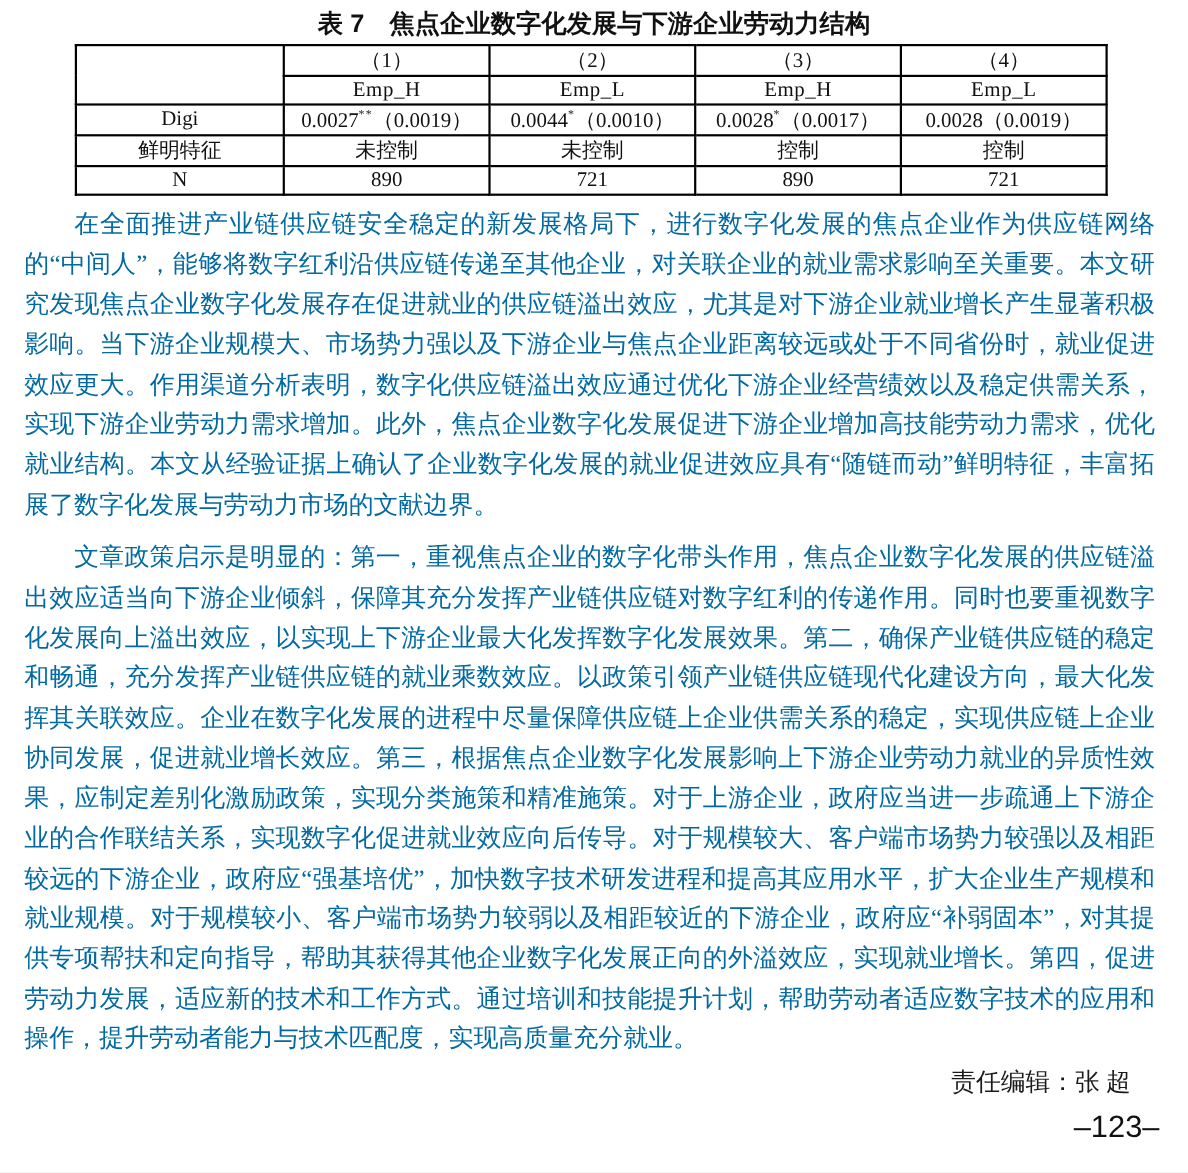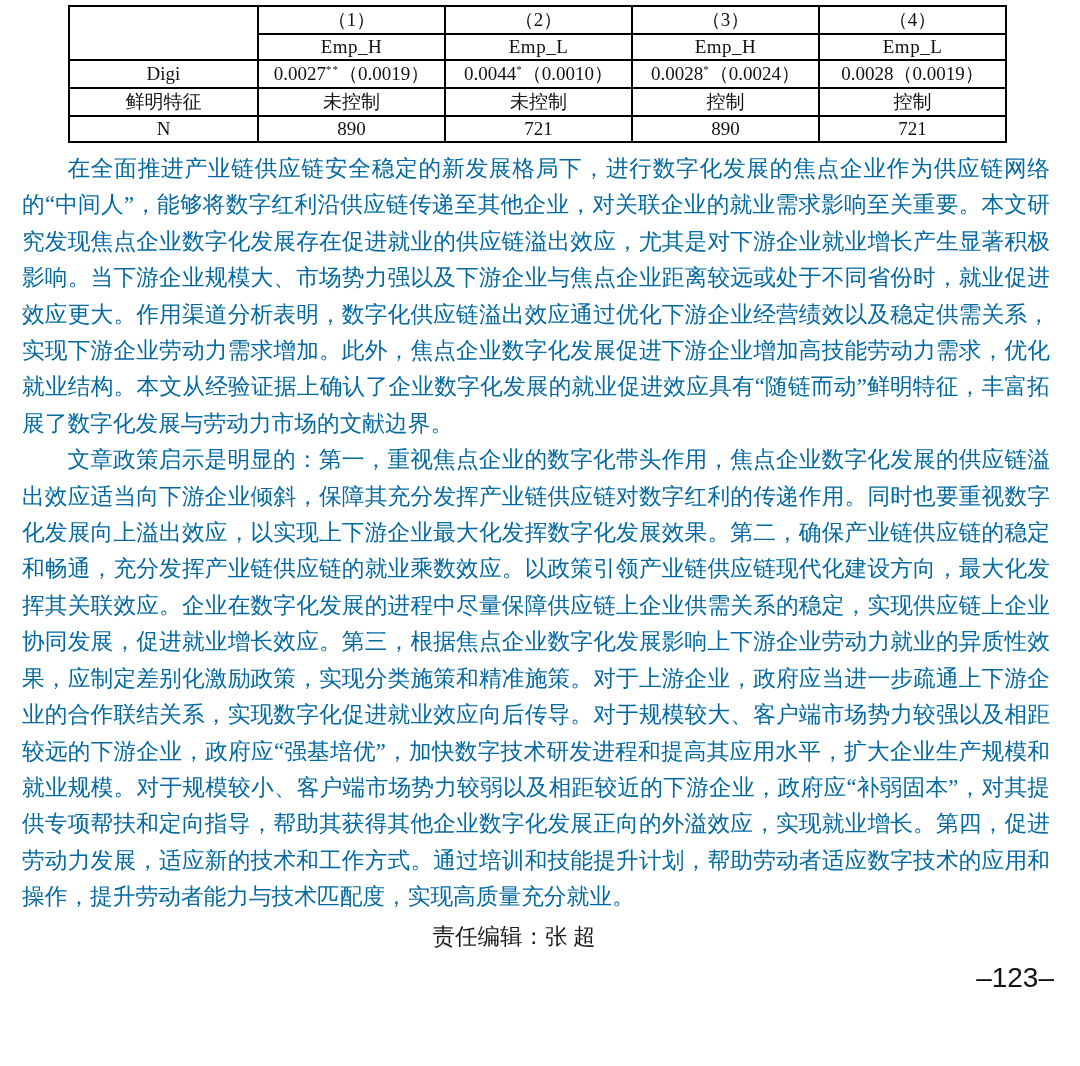--- a/index.html
+++ b/index.html
@@ -58,43 +58,44 @@
   }
   p.body-para {
     margin: 8px 30px 0 22px;
     text-indent: 2em;
     text-align: justify;
     font-size: 22.7px;
     line-height: 36.4px;
     font-family: "Liberation Serif", serif;
     color: #0369a1;
   }
-  p.body-para + p.body-para { margin-top: 0; }
+  p.body-para + p.body-para { margin-top: 12px; }
   .editor-line {
     margin: 7px 52px 0 0;
-    text-align: center;
+    text-align: right;
     font-size: 22.5px;
     line-height: 28px;
     font-family: "Liberation Serif", serif;
     color: #1a1a1a;
   }
   .page-number {
     margin: 12px 26px 0 0;
     text-align: right;
     font-size: 28px;
     line-height: 30px;
     font-family: "Liberation Sans", sans-serif;
     color: #111;
   }
 </style>
 </head>
 <body>
 
 <div class="page">
 
+  <div class="table-title">表 7　焦点企业数字化发展与下游企业劳动力结构</div>
 
   <table class="results">
     <colgroup>
       <col class="stub-col">
       <col class="data-col">
         <col class="data-col">
         <col class="data-col">
         <col class="data-col">
     </colgroup>
     <tbody>
@@ -108,21 +109,21 @@
       <tr>
         <td class="sub-header">Emp_H</td>
         <td class="sub-header">Emp_L</td>
         <td class="sub-header">Emp_H</td>
         <td class="sub-header">Emp_L</td>
       </tr>
       <tr>
         <td>Digi</td>
         <td><span>0.0027</span><sup class="stars">**</sup><span>（0.0019）</span></td>
         <td><span>0.0044</span><sup class="stars">*</sup><span>（0.0010）</span></td>
-        <td><span>0.0028</span><sup class="stars">*</sup><span>（0.0024）</span></td>
+        <td><span>0.0028</span><sup class="stars">*</sup><span>（0.0017）</span></td>
         <td><span>0.0028</span><sup class="stars"></sup><span>（0.0019）</span></td>
       </tr>
       <tr>
         <td>鲜明特征</td>
         <td>未控制</td>
         <td>未控制</td>
         <td>控制</td>
         <td>控制</td>
       </tr>
       <tr>

